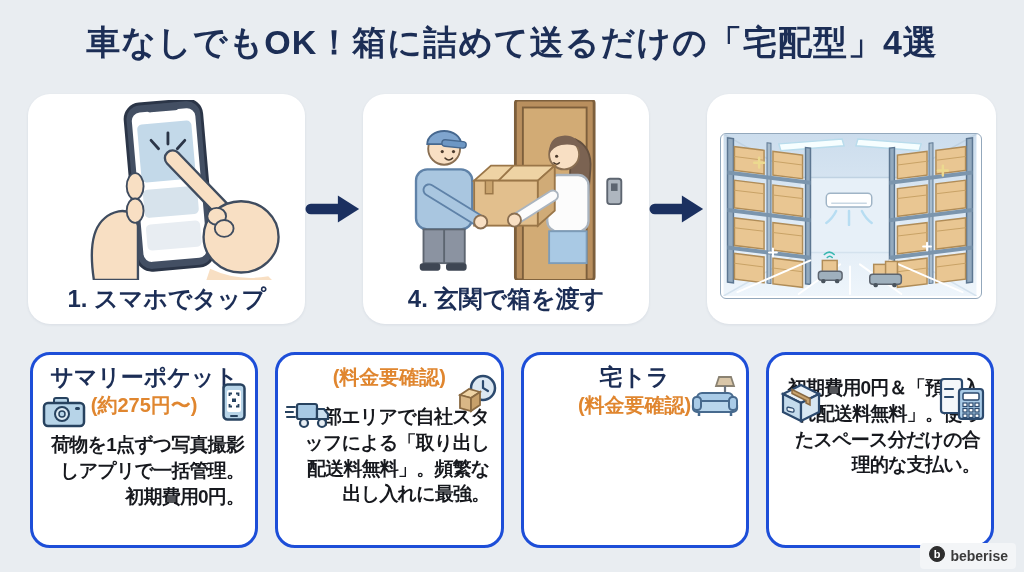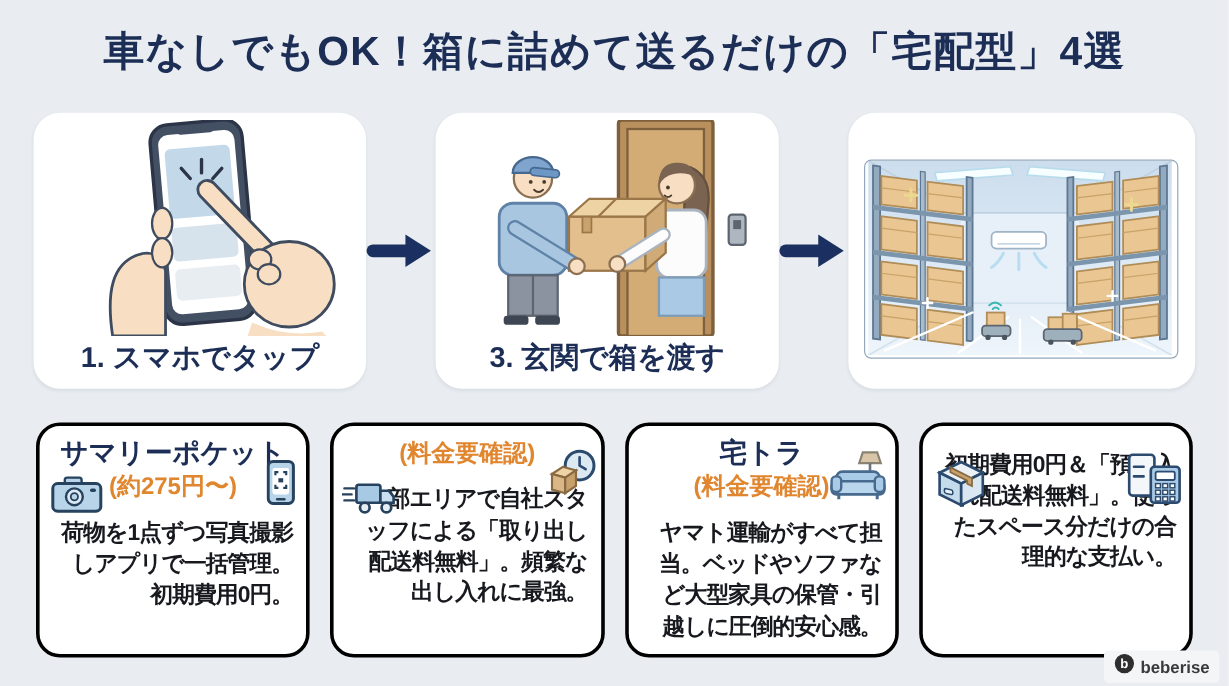--- a/index.html
+++ b/index.html
@@ -20,21 +20,21 @@
   .step-card:nth-of-type(5){width:292px;}
   .step-ill{flex:1;display:flex;align-items:center;justify-content:center;overflow:hidden;padding-top:6px;}
   .step-label{height:44px;line-height:38px;text-align:center;font-weight:800;color:#1c2e56;
               font-size:24px;white-space:nowrap;}
   .step-card:nth-of-type(5) .step-label{font-size:22px;}
   .flow-arrow{flex:1;display:flex;align-items:center;justify-content:center;}
   .w-frame{width:260px;height:164px;border:1.5px solid #93a8bc;border-radius:6px;overflow:hidden;margin-top:8px;}
 
   
   .services{position:absolute;top:352px;left:30px;width:964px;height:196px;display:flex;gap:17px;}
-  .svc{flex:1;background:#ffffff;border:3px solid #000000;border-radius:20px;
+  .svc{flex:1;background:#ffffff;border:3px solid #1d4ed8;border-radius:20px;
        position:relative;box-sizing:border-box;padding:7px 11px 0;}
   .svc-name{text-align:center;font-size:23px;line-height:1.15;font-weight:800;color:#1c2e56;white-space:nowrap;margin-top:2px;}
   .svc:nth-child(4) .svc-name{font-size:28px;}
   .svc-price{text-align:center;font-size:20px;font-weight:800;color:#e0862f;white-space:nowrap;margin-top:2px;}
   .svc-desc{font-size:19px;font-weight:700;color:#17191e;line-height:1.36;margin-top:13px;
             letter-spacing:-0.8px;text-align:right;}
   .icon-l,.icon-r{position:absolute;}
   .svc:nth-child(1) .icon-l{left:9px;top:41px;}   .svc:nth-child(1) .icon-r{right:9px;top:28px;}
   .svc:nth-child(2) .icon-l{left:7px;top:44px;}   .svc:nth-child(2) .icon-r{right:3px;top:18px;}
   .svc:nth-child(3) .icon-l{left:7px;top:15px;}   .svc:nth-child(3) .icon-r{right:5px;top:20px;}
@@ -134,21 +134,21 @@
           <rect x="118" y="86" width="8" height="14" fill="#c9a36d" stroke="#9a7648" stroke-width="1.5"></rect>
 
           <path d="M58 96 L110 128" stroke="#5f82a8" stroke-width="14" stroke-linecap="round"></path>
           <path d="M58 96 L110 128" stroke="#a9c6e0" stroke-width="10" stroke-linecap="round"></path>
           <circle cx="113" cy="130" r="7" fill="#f8dfc3" stroke="#8a6f52" stroke-width="2"></circle>
           <path d="M190 102 L152 126" stroke="#aab4bf" stroke-width="13" stroke-linecap="round"></path>
           <path d="M190 102 L152 126" stroke="#fcfcfc" stroke-width="9" stroke-linecap="round"></path>
           <circle cx="149" cy="128" r="7" fill="#f8dfc3" stroke="#8a6f52" stroke-width="2"></circle>
         </svg>
       </div>
-      <div class="step-label">3. 玄関で箱を渡す</div>
+      <div class="step-label">4. 玄関で箱を渡す</div>
     </div>
 
     <div class="flow-arrow">
       <svg width="58" height="40" viewBox="0 0 60 40">
         <path d="M6 20 H38" stroke="#1b3060" stroke-width="11" stroke-linecap="round"></path>
         <path d="M34 6 L56 20 L34 34 Z" fill="#1b3060"></path>
       </svg>
     </div>
 
     <div class="step-card">
@@ -294,21 +294,20 @@
         <svg width="50" height="44" viewBox="0 0 50 44">
           <polygon points="28,2 40,2 43,11 25,11" fill="#d9c6a8" stroke="#8a8272" stroke-width="1.8"></polygon>
           <path d="M34 11 v8" stroke="#6b7480" stroke-width="2.2"></path>
           <rect x="6" y="18" width="36" height="11" rx="5" fill="#a9cbe7" stroke="#476a8e" stroke-width="2.2"></rect>
           <rect x="2" y="26" width="44" height="11" rx="4" fill="#b9d6ec" stroke="#476a8e" stroke-width="2.2"></rect>
           <rect x="2" y="22" width="8" height="13" rx="3.5" fill="#a9cbe7" stroke="#476a8e" stroke-width="2"></rect>
           <rect x="38" y="22" width="8" height="13" rx="3.5" fill="#a9cbe7" stroke="#476a8e" stroke-width="2"></rect>
           <path d="M8 37 v4 M40 37 v4" stroke="#476a8e" stroke-width="2.5"></path>
         </svg>
       </span>
-      <div class="svc-desc">ヤマト運輸がすべて担当。ベッドやソファなど大型家具の保管・引越しに圧倒的安心感。</div>
     </div>
 
     <div class="svc">
       <span class="icon-l">
         <svg width="46" height="42" viewBox="0 0 46 42">
           <polygon points="5,13 23,4 41,13 23,22" fill="#eaf2f8" stroke="#2c4a6e" stroke-width="2.2"></polygon>
           <polygon points="5,13 23,22 23,40 5,31" fill="#c4dbec" stroke="#2c4a6e" stroke-width="2.2"></polygon>
           <polygon points="41,13 23,22 23,40 41,31" fill="#d8e7f2" stroke="#2c4a6e" stroke-width="2.2"></polygon>
           <polygon points="14,8.5 32,17.5 32,24 28,22 28,19.5 14,12.5" fill="#c9a36d" stroke="#8a6a42" stroke-width="1.5"></polygon>
           <rect x="9" y="24" width="7" height="4" rx="1.5" fill="#eaf2f8" stroke="#2c4a6e" stroke-width="1.3" transform="skewY(12)"></rect>

